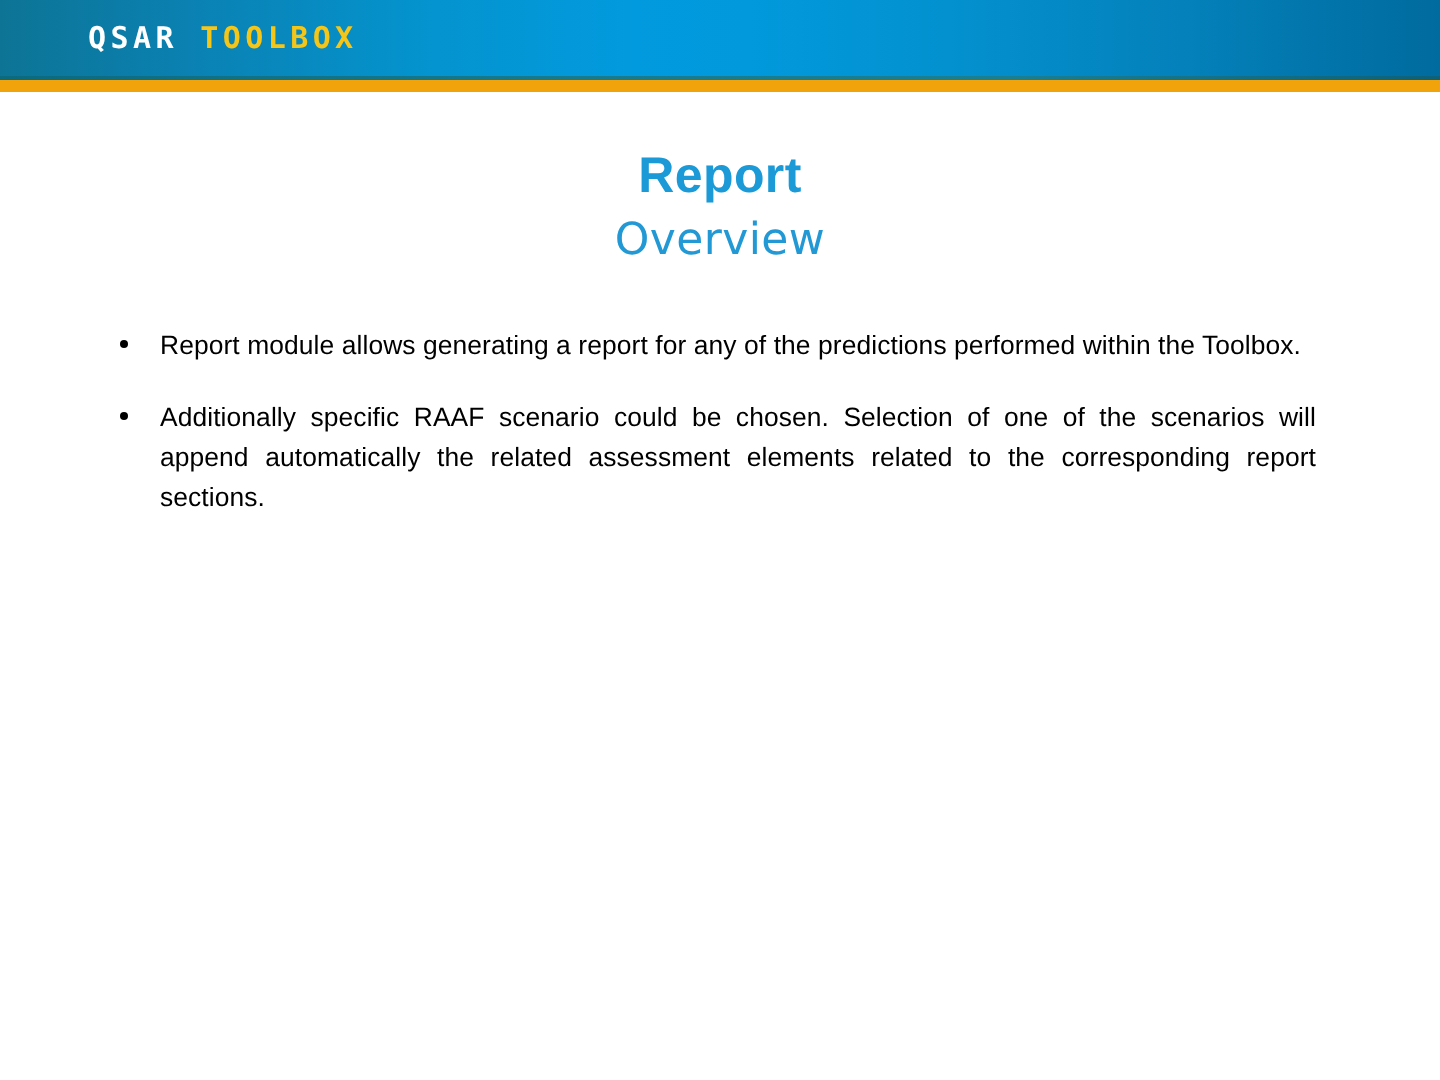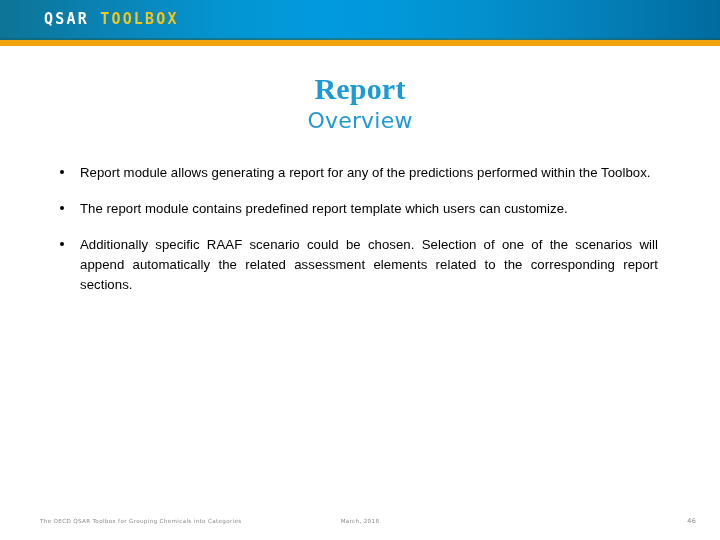--- a/index.html
+++ b/index.html
@@ -77,22 +77,22 @@
   
   .title-block {
     position: absolute;
     left: 0;
     top: 72px;
     width: 720px;
     text-align: center;
   }
   .title-main {
     display: block;
-    font-family: Liberation Serif, serif;
-    font-size: 30px;
+    font-family: Liberation Sans, sans-serif;
+    font-size: 25px;
     font-weight: bold;
     color: #1b9ad7;
     line-height: 33px;
     letter-spacing: 0.2px;
   }
   .title-sub {
     display: block;
     font-family: "DejaVu Sans", sans-serif;
     font-size: 22px;
     font-weight: normal;
@@ -195,31 +195,22 @@
     <span class="title-sub">Overview</span>
   </div>
 
   <div class="body-block">
 
     <div class="bullet-row">
       <span class="bullet-dot"></span>
       <span class="bullet-text">Report module allows generating a report for any of the predictions performed within the Toolbox.</span>
     </div>
 
-    <div class="bullet-row">
-      <span class="bullet-dot"></span>
-      <span class="bullet-text">The report module contains predefined report template which users can customize.</span>
-    </div>
 
     <div class="bullet-row">
       <span class="bullet-dot"></span>
       <span class="bullet-text">Additionally specific RAAF scenario could be chosen. Selection of one of the scenarios will append automatically the related assessment elements related to the corresponding report sections.</span>
     </div>
 
   </div>
 
-  <div class="footer">
-    <span class="footer-left">The OECD QSAR Toolbox for Grouping Chemicals into Categories</span>
-    <span class="footer-center">March, 2018</span>
-    <span class="footer-page">46</span>
-  </div>
 
 </div>
 
 </body></html>

